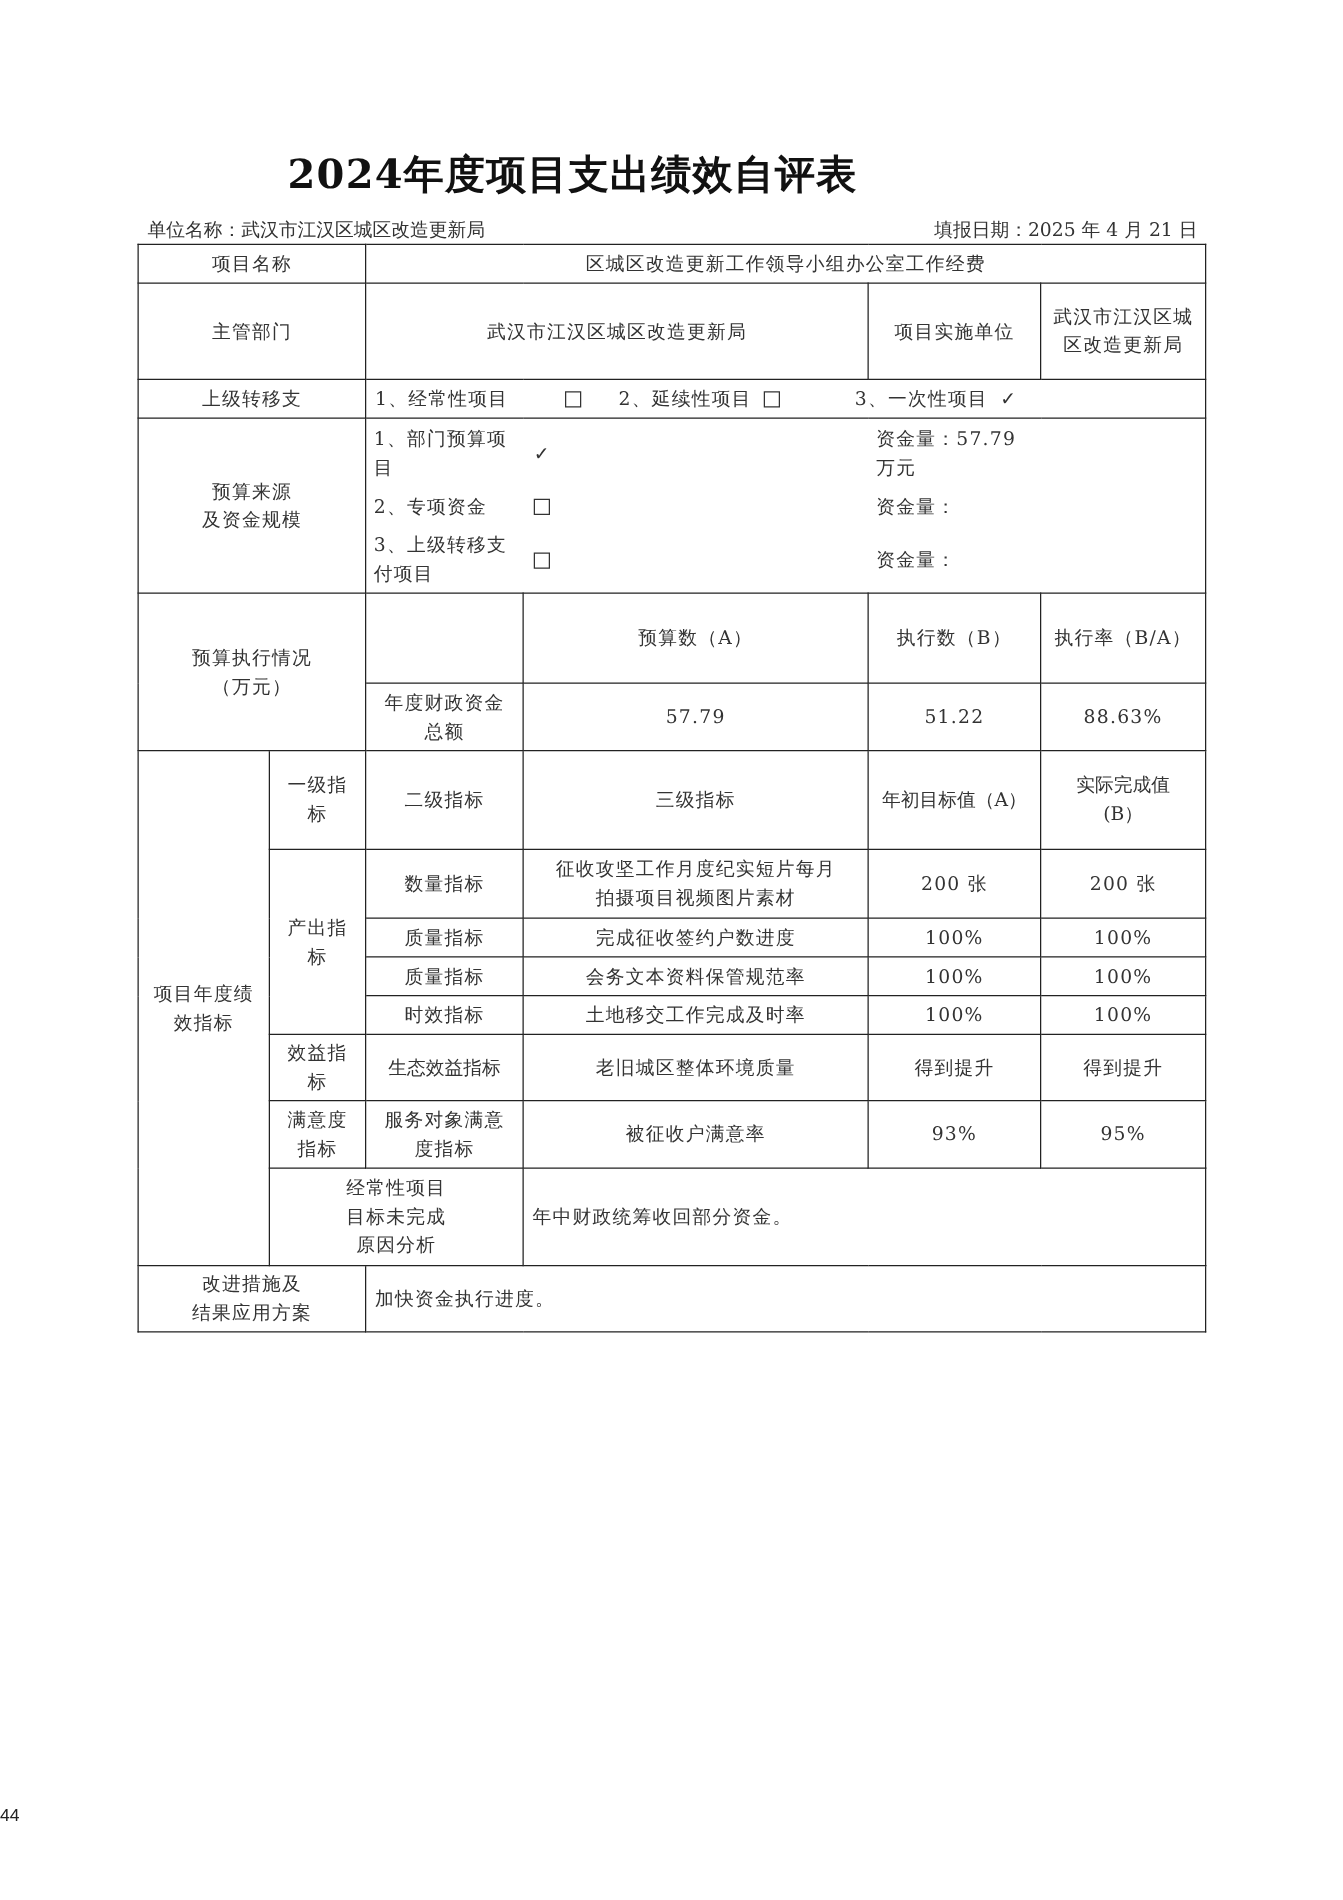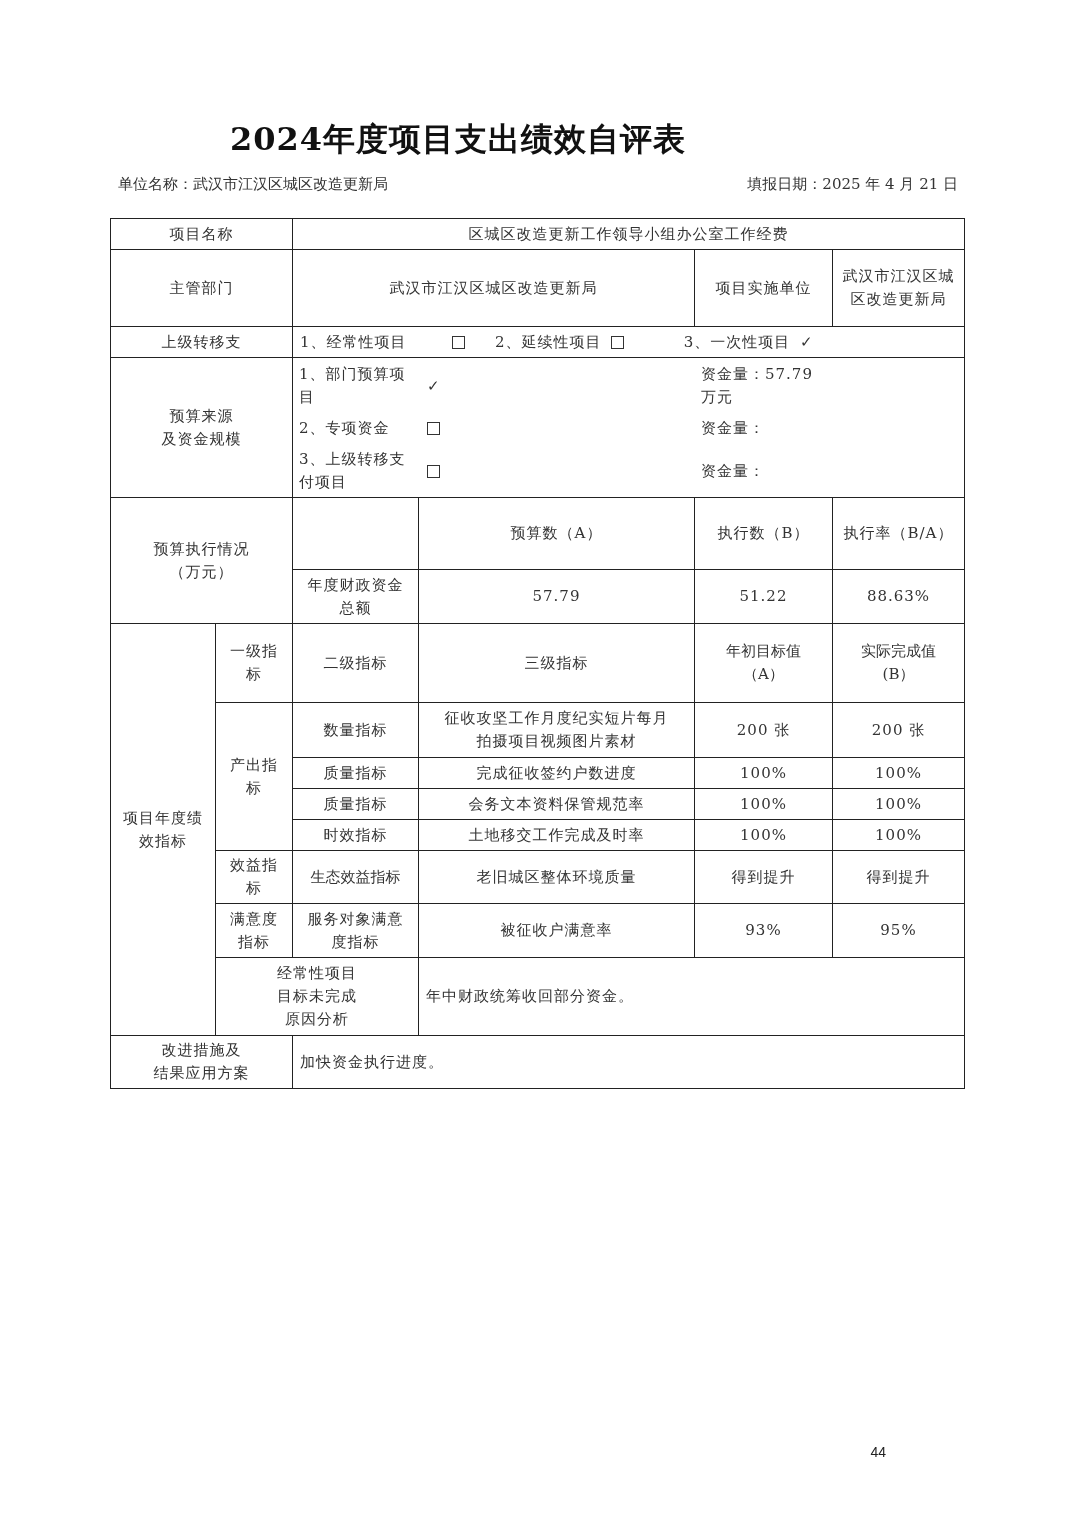--- a/index.html
+++ b/index.html
@@ -1,27 +1,27 @@
 <!DOCTYPE html>
 <html><head>
 <meta charset="utf-8">
 <style>
   html, body { margin:0; padding:0; background:#ffffff; }
   body { width:1074px; height:1520px; position:relative; font-family:"DejaVu Serif","Liberation Serif",serif; color:#222; }
   .title { position:absolute; top:118px; left:0; width:916px; text-align:center; font-size:32px; font-weight:bold; letter-spacing:1px; color:#111; font-family:"DejaVu Serif","Liberation Serif",serif; }
   .meta-left { position:absolute; left:118px; top:175px; font-size:15px; color:#333; }
   .meta-right { position:absolute; right:116px; top:175px; font-size:15px; color:#333; }
-  table.form { position:absolute; left:110px; top:218px; width:854px; border-collapse:collapse; table-layout:fixed; font-size:15px; color:#333; }
+  table.form { position:absolute; left:110px; top:195px; width:854px; border-collapse:collapse; table-layout:fixed; font-size:15px; color:#333; }
   table.form td { border:1.5px solid #222; text-align:center; vertical-align:middle; padding:0 4px; line-height:23px; letter-spacing:1px; }
   td.left { text-align:left !important; padding-left:7px !important;margin-left:48px; }
   .box { display:inline-block; width:11px; height:11px; border:1px solid #333; vertical-align:middle; margin:0 4px; }
   .check { display:inline-block; margin:0 4px; }
   .srcgrid { position:relative; height:138px; }
   .src { position:absolute; font-size:15px; line-height:23px; text-align:left; }
-  .page-num { position:absolute; top:1444px; left:0; width:886px; text-align:right; font-size:14px; font-family:"Liberation Sans",sans-serif; color:#222; }
+  .page-num { position:absolute; top:1444px; left:0; width:886px; text-align:left; font-size:14px; font-family:"Liberation Sans",sans-serif; color:#222; }
 </style>
 </head>
 <body>
 
 <div class="title">2024年度项目支出绩效自评表</div>
 <div class="meta-left">单位名称：武汉市江汉区城区改造更新局</div>
 <div class="meta-right">填报日期：2025 年 4 月 21 日</div>
 
 <table class="form">
   <colgroup>
@@ -115,21 +115,21 @@
     <td rowspan="8">
       <div>项目年度绩</div>
       <div>效指标</div>
     </td>
     <td>
       <div>一级指</div>
       <div>标</div>
     </td>
     <td>二级指标</td>
     <td>三级指标</td>
-    <td style="letter-spacing:0;padding:12px">年初目标值（A）</td>
+    <td style="letter-spacing:0;padding:0">年初目标值（A）</td>
     <td style="letter-spacing:0;padding:16px">实际完成值(B）</td>
   </tr>
 
   <tr style="height:55px">
     <td rowspan="4">
       <div>产出指</div>
       <div>标</div>
     </td>
     <td>数量指标</td>
     <td>

